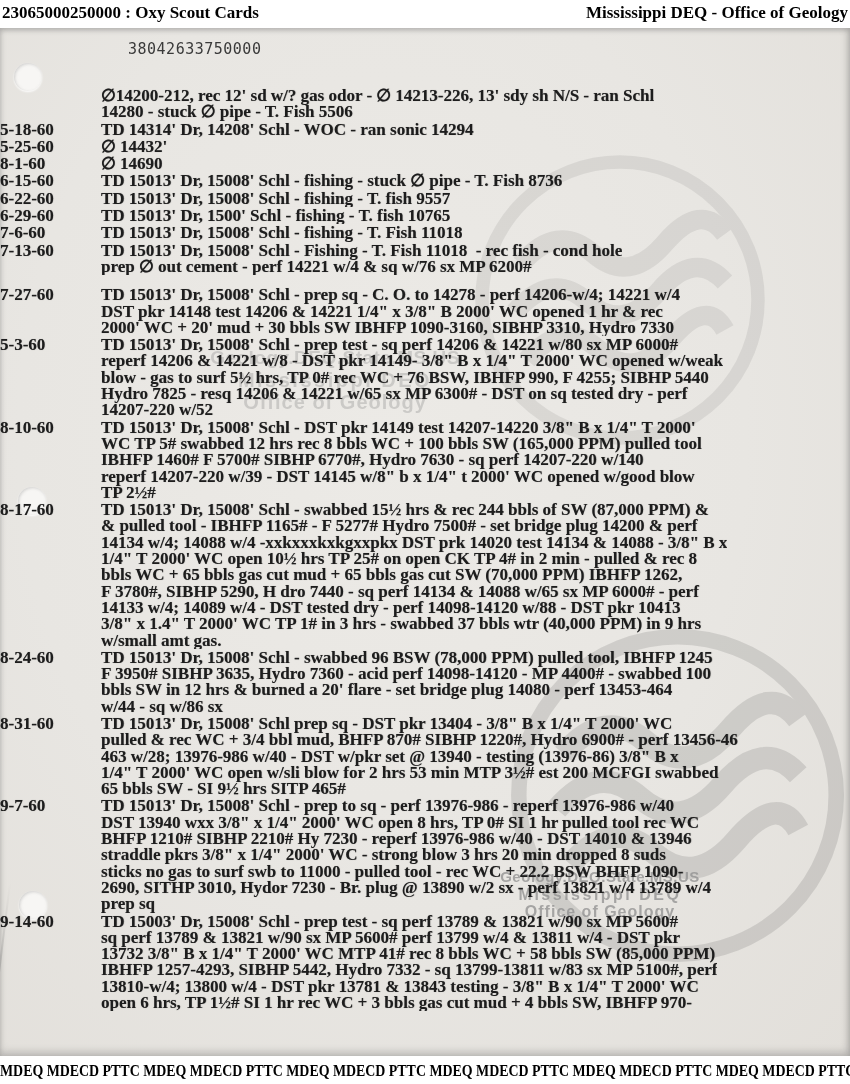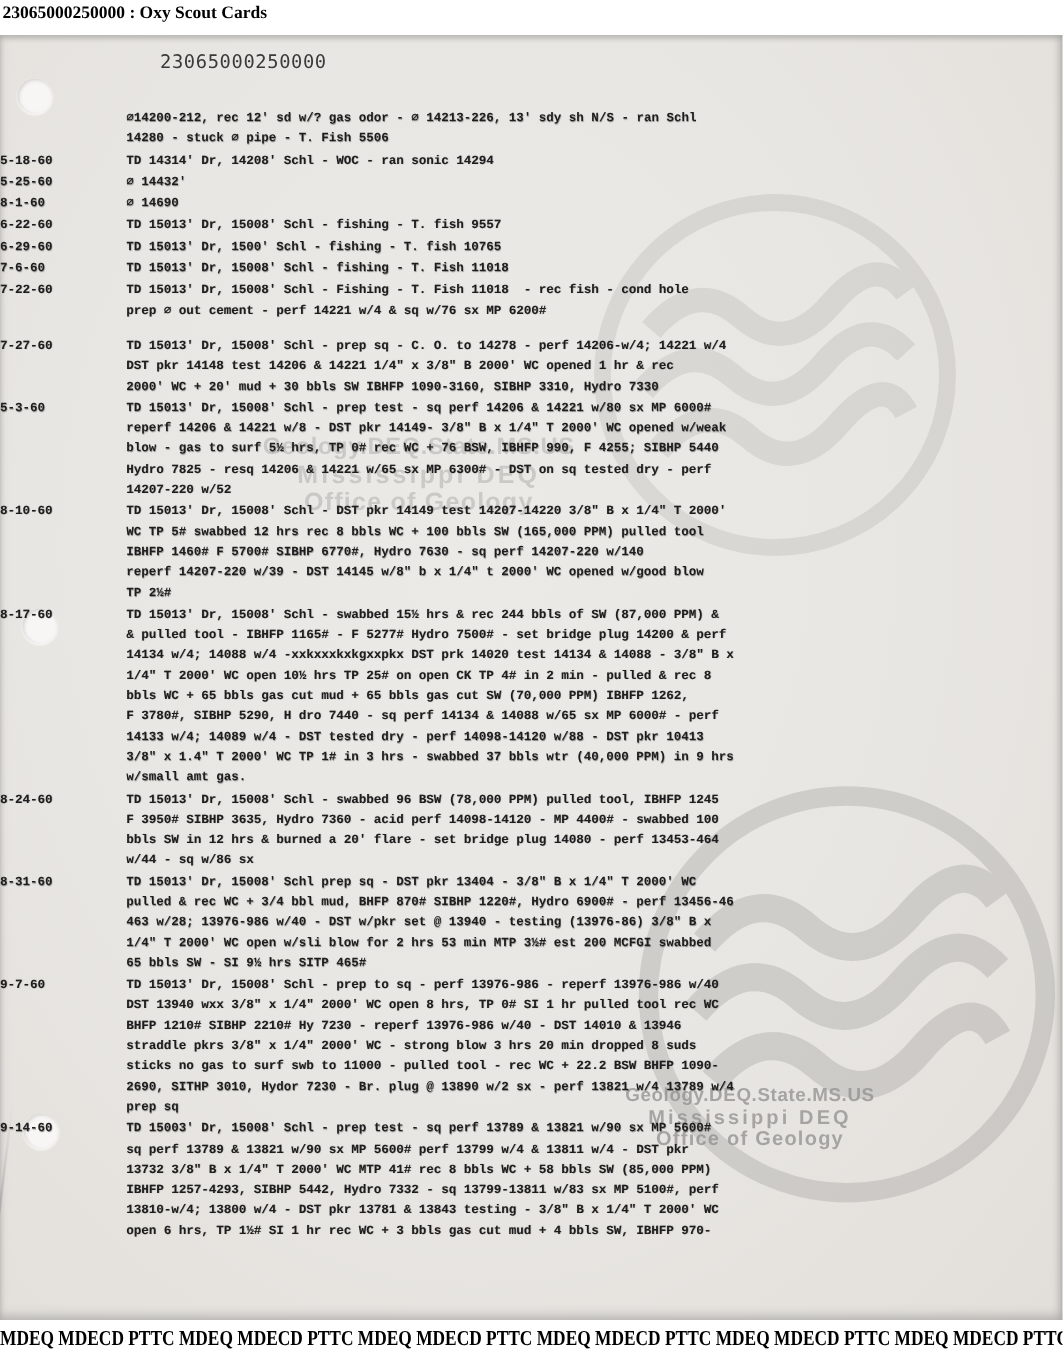--- a/index.html
+++ b/index.html
@@ -4,21 +4,21 @@
 <style>
   html,body { margin:0; padding:0; }
   body {
     width:850px; height:1084px; position:relative; overflow:hidden;
     background:#ffffff; font-family:"Liberation Sans", sans-serif;
   }
 
   
   .top-banner {
     position:absolute; top:0; left:0; width:850px; height:28px; background:#ffffff;
-    font-family:"Liberation Serif", serif; font-weight:bold; font-size:14px; color:#000;
+    font-family:"Liberation Serif", serif; font-weight:bold; font-size:17px; color:#000;
   }
   .banner-left  { position:absolute; left:2px;  top:3px; white-space:nowrap; }
   .banner-right { position:absolute; right:2px; top:3px; white-space:nowrap; }
 
   
   .paper {
     position:absolute; top:28px; left:0; width:850px; height:1028px; overflow:hidden;
     background: radial-gradient(ellipse at 45% 40%, #eceae6 0%, #e8e6e2 55%, #e2dfda 100%);
     box-shadow: inset 0 3px 4px rgba(110,110,110,.30),
                 inset -4px 0 6px rgba(100,100,100,.16),
@@ -57,42 +57,43 @@
   .wm-url    { font-size:15px; letter-spacing:.5px; }
   .wm-agency { font-size:16px; letter-spacing:2.5px; }
   .wm-office { font-size:16px; letter-spacing:1px; }
   .wm-text-upper .wm-url    { font-size:19px; }
   .wm-text-upper .wm-agency { font-size:20px; }
   .wm-text-upper .wm-office { font-size:20px; }
 
   
   .log {
     position:absolute; left:0; top:60px; width:776px;
-    font-family:Liberation Mono, monospace; font-weight:700;
-    font-size:10px; line-height:16.3px; color:#1d1d1d;
+    font-family:Liberation Serif, serif; font-weight:700;
+    font-size:17px; line-height:16.3px; color:#1d1d1d;
     text-shadow:.3px .4px .7px rgba(40,40,40,.5);
   }
   .entry { display:flex; margin-bottom:1px; }
   .entry.gap-before { margin-top:12px; }
   .entry-date { flex:0 0 101px; white-space:pre; }
   .entry-text { white-space:pre; overflow:hidden; }
 
   
   .footer { position:absolute; left:0; bottom:0; width:850px; height:28px; background:#ffffff; }
   .footer-text {
     position:absolute; left:0; bottom:3px; width:1040px; white-space:nowrap;
     font-family:"Liberation Serif", serif; font-weight:bold; font-size:17px; color:#000;
     transform:scaleX(.817); transform-origin:0 100%;
   }
 </style>
 </head>
 <body>
 
 <div class="top-banner">
   <span class="banner-left">23065000250000 : Oxy Scout Cards</span>
+  <span class="banner-right">Mississippi DEQ - Office of Geology</span>
 </div>
 
 <div class="paper">
 
   <div class="hole hole-1"></div>
   <div class="hole hole-2"></div>
   <div class="hole hole-3"></div>
   <div class="crease"></div>
 
   <svg class="wm-seal wm-seal-upper" viewBox="0 0 200 200">
@@ -112,54 +113,58 @@
     <div class="wm-url">Geology.DEQ.State.MS.US</div>
     <div class="wm-agency">Mississippi DEQ</div>
     <div class="wm-office">Office of Geology</div>
   </div>
   <div class="wm-text wm-text-lower">
     <div class="wm-url">Geology.DEQ.State.MS.US</div>
     <div class="wm-agency">Mississippi DEQ</div>
     <div class="wm-office">Office of Geology</div>
   </div>
 
-  <div class="doc-number">23065000250000</div>
+  <div class="doc-number">38042633750000</div>
 
   <div class="log">
     <div class="entry">
       <div class="entry-date"></div>
       <div class="entry-text">∅14200-212, rec 12' sd w/? gas odor - ∅ 14213-226, 13' sdy sh N/S - ran Schl
 14280 - stuck ∅ pipe - T. Fish 5506</div>
     </div>
     <div class="entry">
       <div class="entry-date">5-18-60</div>
       <div class="entry-text">TD 14314' Dr, 14208' Schl - WOC - ran sonic 14294</div>
     </div>
     <div class="entry">
       <div class="entry-date">5-25-60</div>
       <div class="entry-text">∅ 14432'</div>
     </div>
     <div class="entry">
       <div class="entry-date">8-1-60</div>
       <div class="entry-text">∅ 14690</div>
     </div>
     <div class="entry">
+      <div class="entry-date">6-15-60</div>
+      <div class="entry-text">TD 15013' Dr, 15008' Schl - fishing - stuck ∅ pipe - T. Fish 8736</div>
+    </div>
+    <div class="entry">
       <div class="entry-date">6-22-60</div>
       <div class="entry-text">TD 15013' Dr, 15008' Schl - fishing - T. fish 9557</div>
     </div>
     <div class="entry">
       <div class="entry-date">6-29-60</div>
       <div class="entry-text">TD 15013' Dr, 1500' Schl - fishing - T. fish 10765</div>
     </div>
     <div class="entry">
       <div class="entry-date">7-6-60</div>
       <div class="entry-text">TD 15013' Dr, 15008' Schl - fishing - T. Fish 11018</div>
     </div>
     <div class="entry">
-      <div class="entry-date">7-22-60</div>
+      <div class="entry-date">7-13-60</div>
       <div class="entry-text">TD 15013' Dr, 15008' Schl - Fishing - T. Fish 11018  - rec fish - cond hole
 prep ∅ out cement - perf 14221 w/4 &amp; sq w/76 sx MP 6200#</div>
     </div>
     <div class="entry gap-before">
       <div class="entry-date">7-27-60</div>
       <div class="entry-text">TD 15013' Dr, 15008' Schl - prep sq - C. O. to 14278 - perf 14206-w/4; 14221 w/4
 DST pkr 14148 test 14206 &amp; 14221 1/4" x 3/8" B 2000' WC opened 1 hr &amp; rec
 2000' WC + 20' mud + 30 bbls SW IBHFP 1090-3160, SIBHP 3310, Hydro 7330</div>
     </div>
     <div class="entry">

